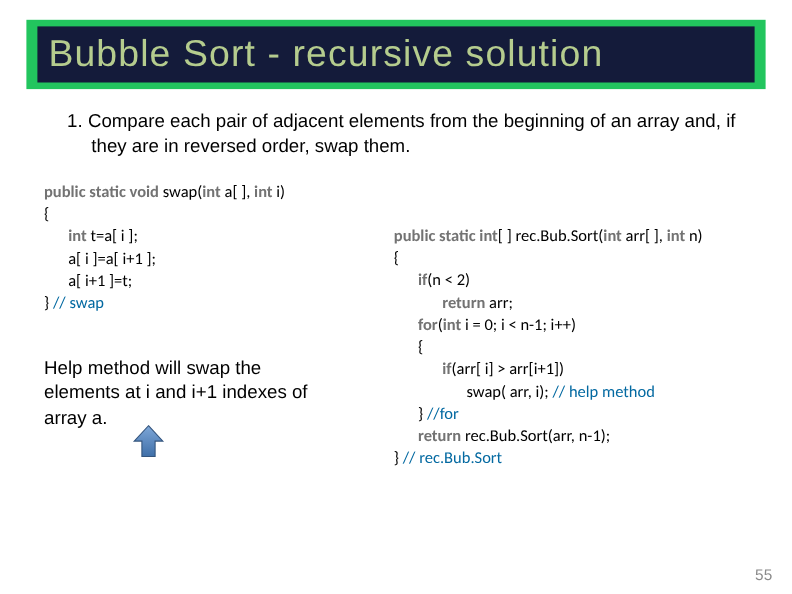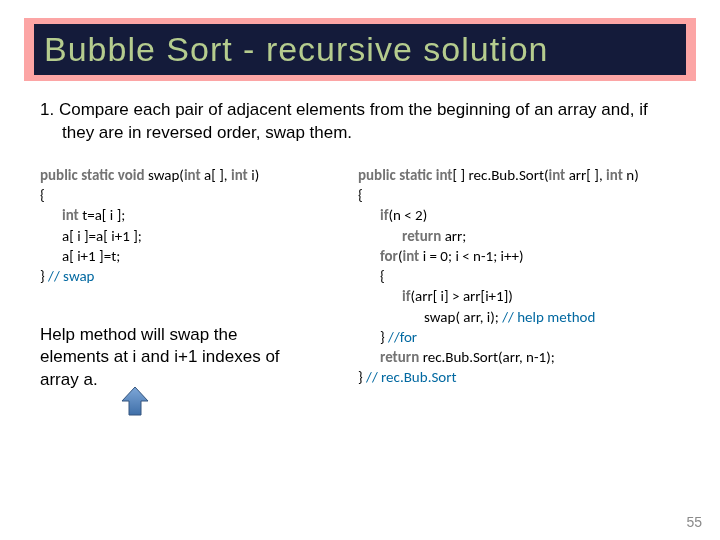--- a/index.html
+++ b/index.html
@@ -6,21 +6,21 @@
   body {
     width: 720px;
     height: 540px;
     background: #fff;
     font-family: Arial, sans-serif;
     position: relative;
     overflow: hidden;
   }
   .title-wrap {
     margin: 18px 24px 0 24px;
-    background: #fca5a5;
+    background: #22c55e;
     padding: 4px 8px;
     position: relative;
   }
   .title-inner {
     background: #141b3a;
     padding: 6px 10px;
     margin: 2px;
   }
   .title-text {
     font-family: "Comic Sans MS", cursive, sans-serif;
@@ -34,21 +34,21 @@
     color: #000;
     line-height: 1.35;
   }
   .algo .h { font-weight: bold; }
   .columns {
     display: flex;
     margin: 20px 30px 0 40px;
     gap: 18px;
   }
   .col-left { flex: 0 0 300px; }
-  .col-right { flex: 1; }
+  .col-right { flex: 1; margin-top: 40px; }
   .code {
     font-family: Calibri, Arial, sans-serif;
     font-size: 15px;
     line-height: 1.35;
     white-space: pre;
   }
   .kw { color: #737373; font-weight: bold; }
   .cm { color: #0369a1; }
   .ind1 { padding-left: 22px; display:inline-block;text-align:right;}
   .ind2 { padding-left: 44px; display:inline-block;}
@@ -78,21 +78,21 @@
 <body>
 
 <div class="title-wrap">
   <div class="title-inner">
     <div class="title-text">Bubble Sort  - recursive solution</div>
   </div>
 </div>
 
 <div class="algo">
   <div style="padding-left:0; text-indent:0; margin-left:0;">
-    <span style="display:block; padding-left:22px; text-indent:-22px;">1. Compare each pair of adjacent elements from the beginning of an array and, if they are in reversed order, swap them.</span>
+    <span style="display:block; padding-left:22px; text-indent:-22px;margin-left:21px;">1. Compare each pair of adjacent elements from the beginning of an array and, if they are in reversed order, swap them.</span>
   </div>
 </div>
 
 <div class="columns">
   <div class="col-left">
     <div class="code"><span class="kw">public static void</span><span> swap(</span><span class="kw">int</span><span> a[ ], </span><span class="kw">int</span><span> i)</span>
 <span>{</span>
 <span class="ind1"><span class="kw">int</span><span> t=a[ i ];</span></span>
 <span class="ind1">a[ i ]=a[ i+1 ];</span>
 <span class="ind1">a[ i+1 ]=t;</span>

